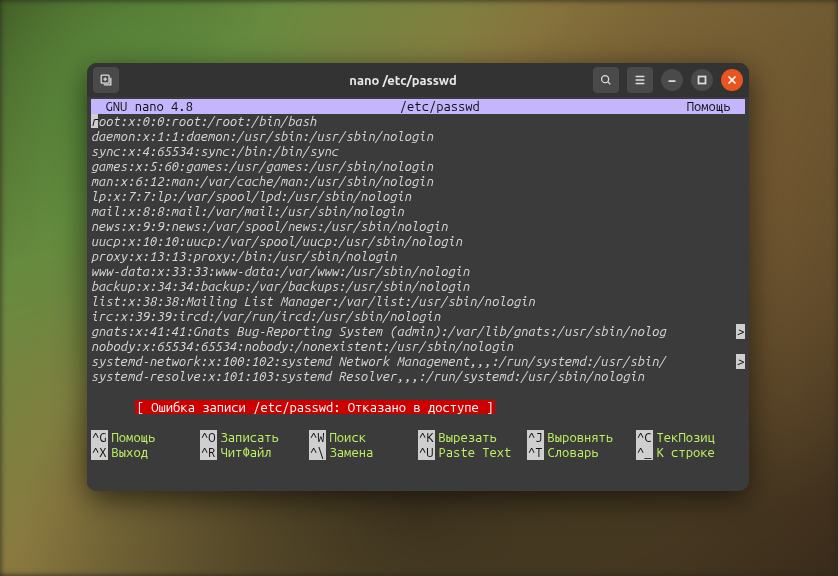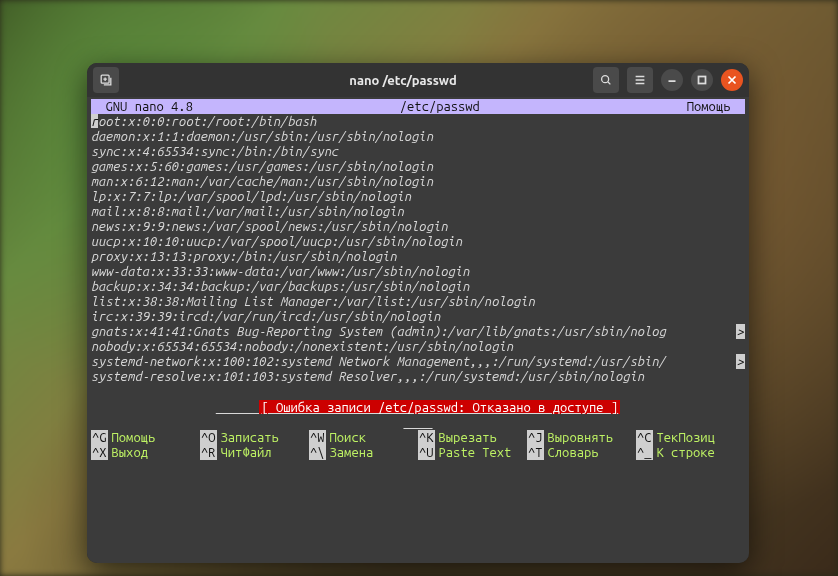--- a/index.html
+++ b/index.html
@@ -24,21 +24,21 @@
     content:""; position:absolute; inset:0;
     background:
       radial-gradient(circle 2px at 20% 30%, rgba(255,255,200,0.3), transparent),
       radial-gradient(circle 3px at 70% 20%, rgba(255,255,200,0.2), transparent),
       radial-gradient(circle 2px at 40% 60%, rgba(255,255,200,0.2), transparent);
   }
 
   .window {
     position: absolute;
     left: 87px; top: 63px;
-    width: 662px; height: 500px;
+    width: 662px; height: 428px;
     border-radius: 10px;
     overflow: hidden;
     box-shadow: 0 8px 30px rgba(0,0,0,0.6);
     background: #2c2c2c;
     display: flex; flex-direction: column;
   }
   .titlebar {
     height: 34px;
     background: #333333;
     display: flex; align-items: center;
@@ -85,21 +85,21 @@
   .nano-header .right { flex:0 0 auto; }
   .file-line { white-space: pre; color:#d8d8d8; position:relative;font-style:italic; }
   .cursor {
     background:#cfcfcf; color:#111;
   }
   .overflow-mark {
     position:absolute; right:0; top:0;
     background:#cfcfcf; color:#111;
     padding:0 1px;
   }
-  .status-row { text-align:center; white-space:pre; margin-top:1px;text-decoration:underline;}
+  .status-row { white-space:pre; margin-top:1px;}
   .status-msg { background:#cc0000; color:#fff; padding:0 2px; }
   .shortcuts {
     display:grid;
     grid-template-columns: repeat(6, 1fr);
     column-gap: 0;
     white-space: pre;
   }
   .sc { display:flex; gap:4px; }
   .sc .key { background:#cfcfcf; color:#111; padding:0 1px; }
   .sc .lbl { color:#bef264; }

